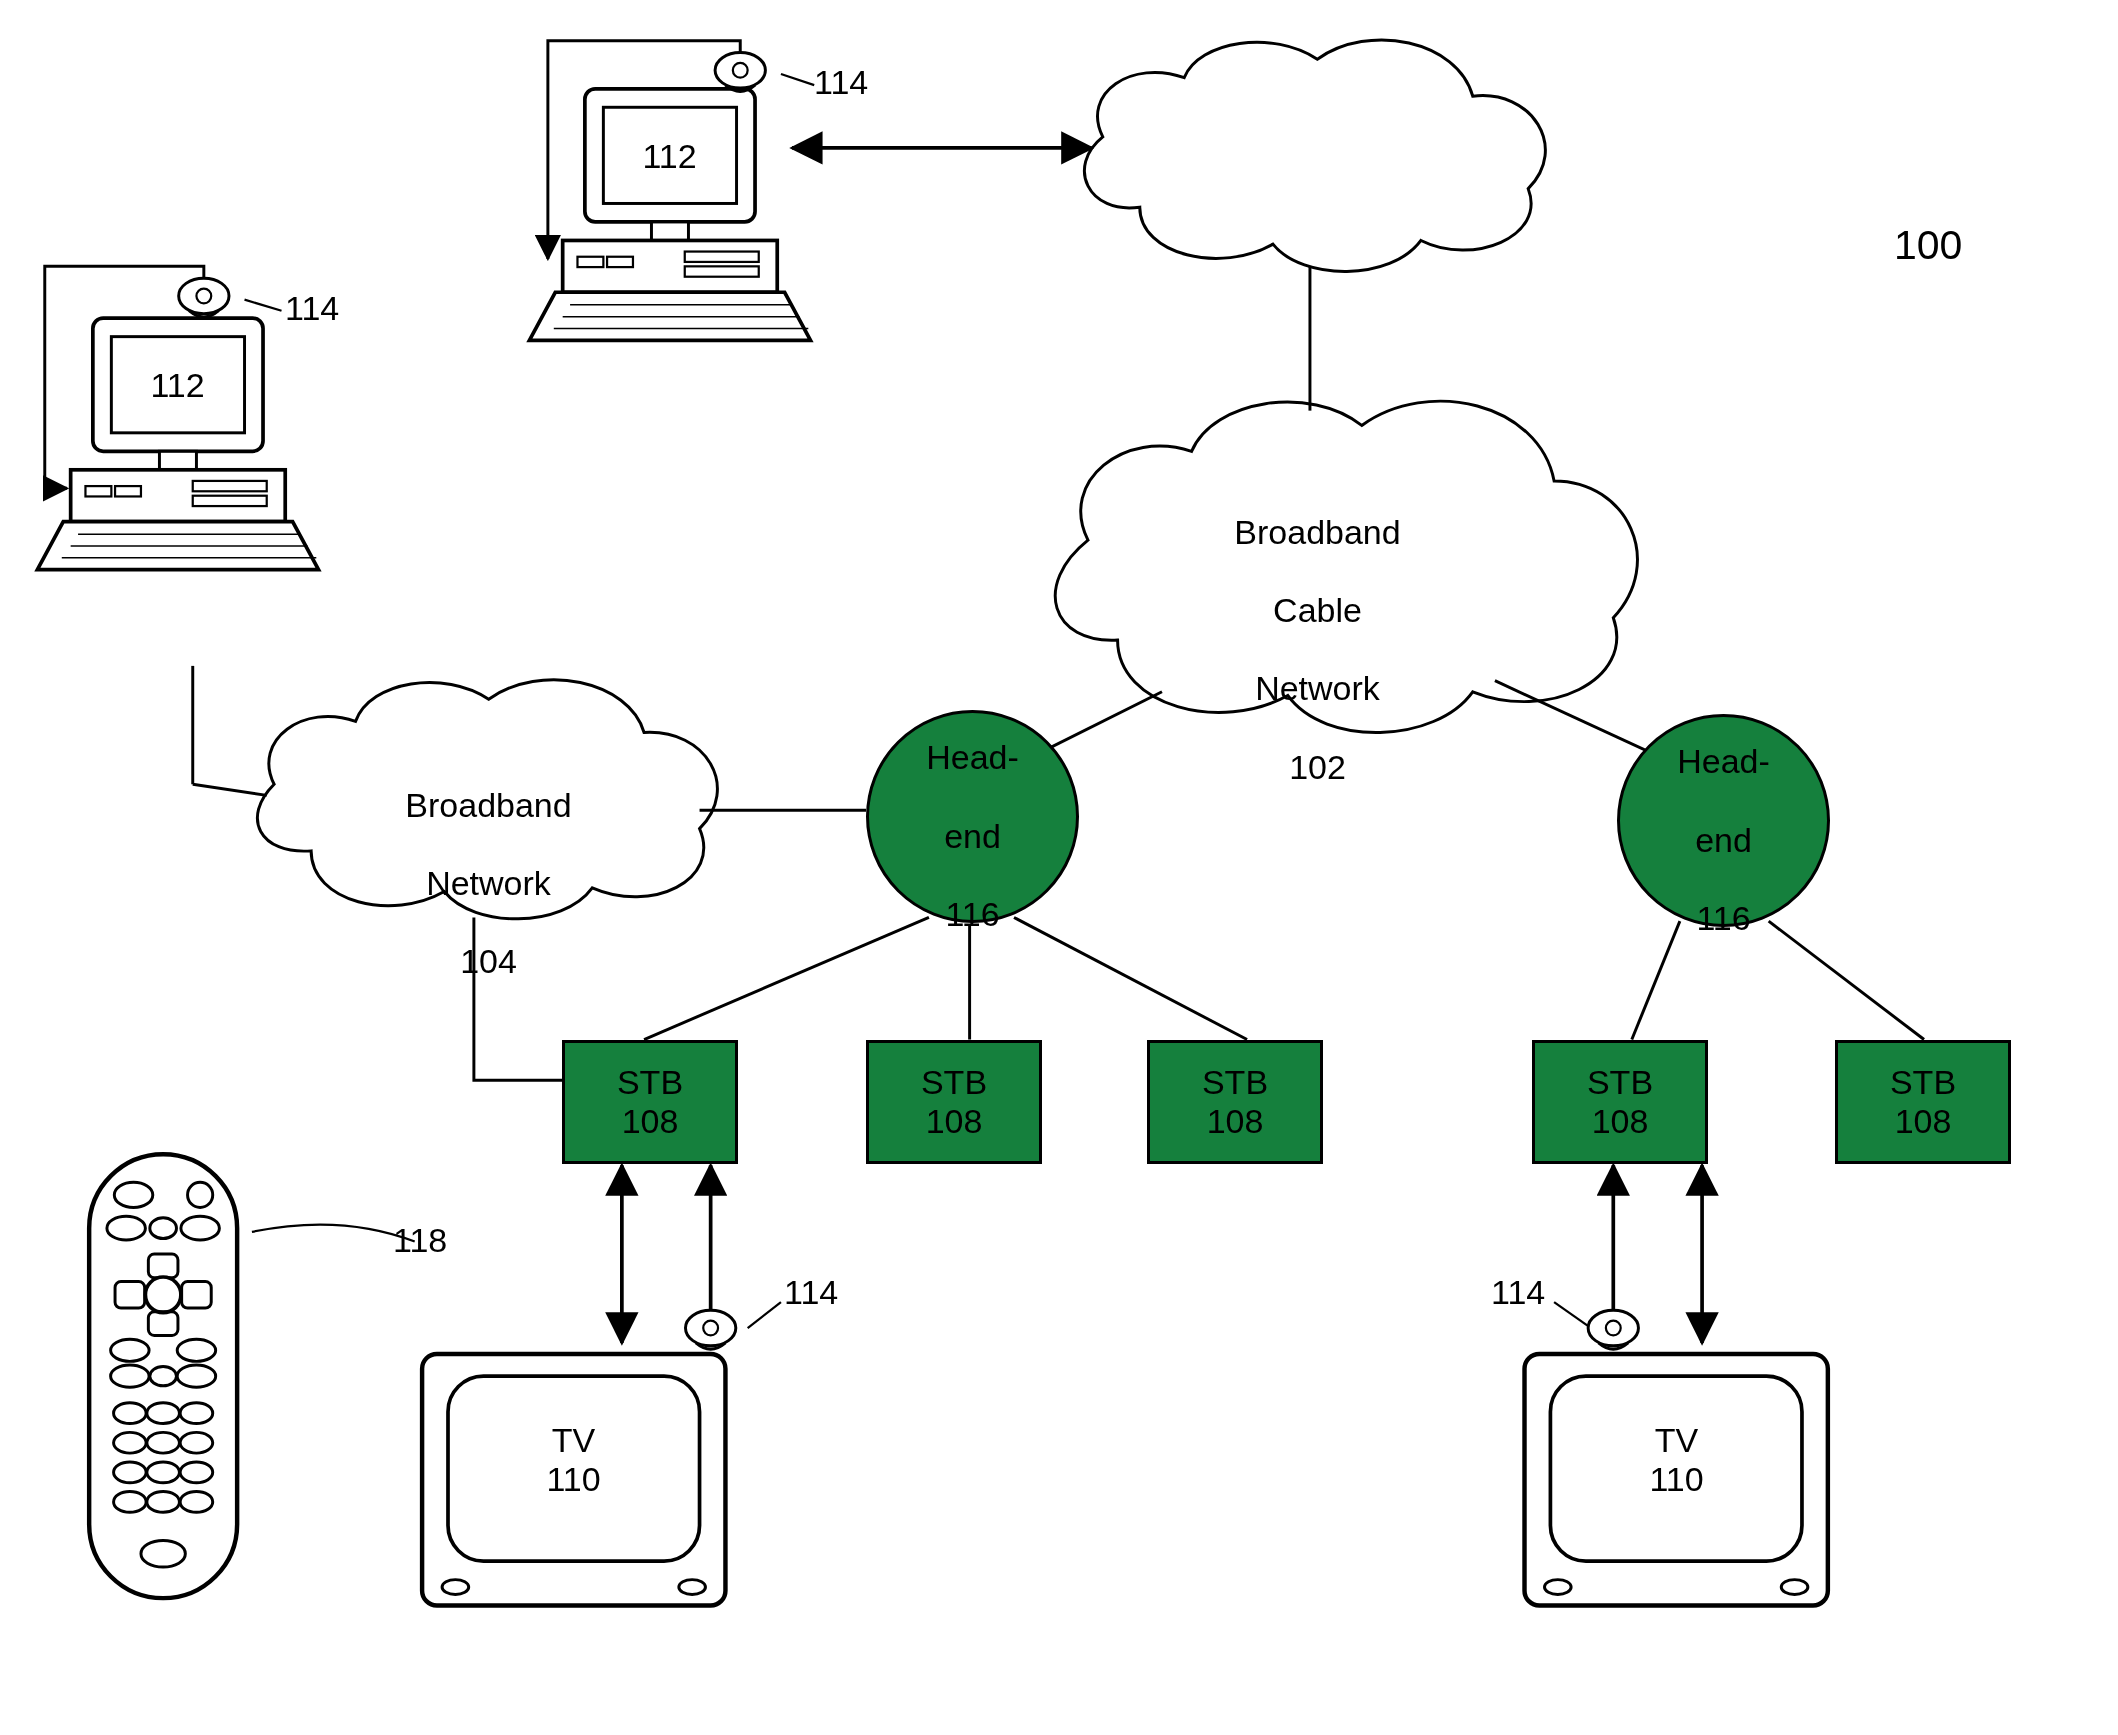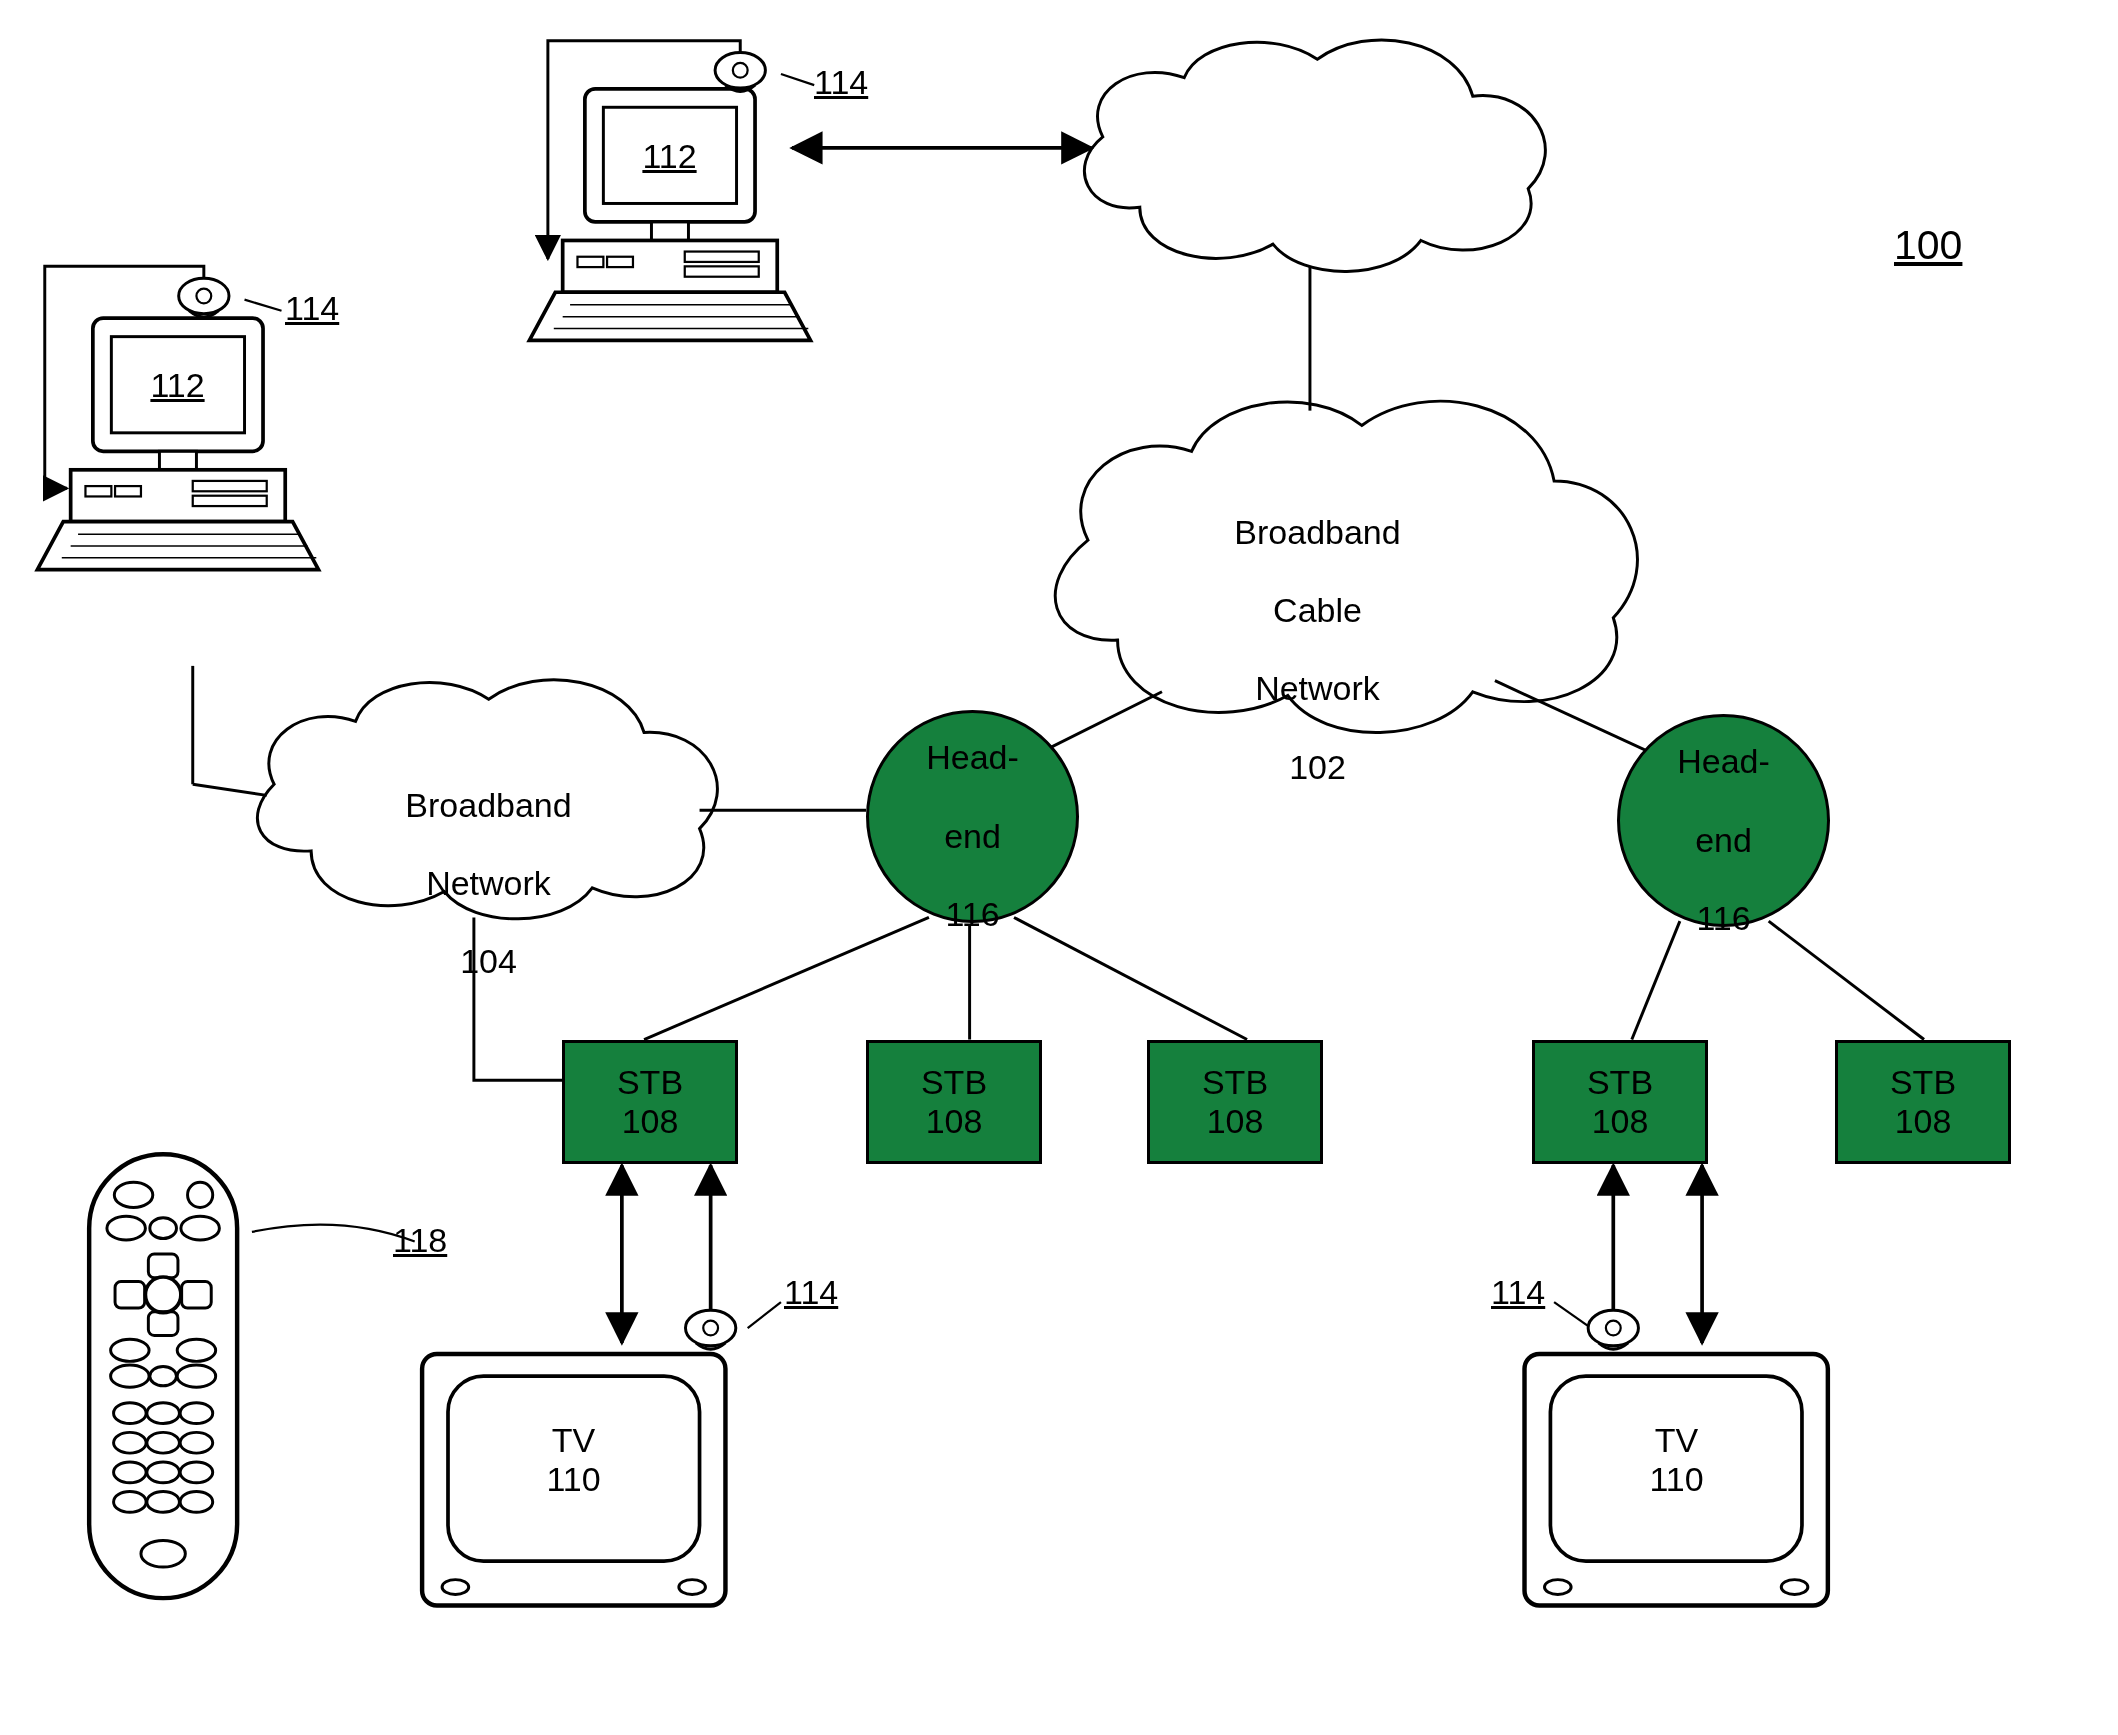--- a/index.html
+++ b/index.html
@@ -18,26 +18,24 @@
     position: absolute;
     text-align: center;
     font-size: 34px;
     line-height: 1.15;
     white-space: pre-line;
   }
   .label-small {
     position: absolute;
     font-size: 34px;
     text-align: center;
-    text-decoration: underline;
   }
   .figure-id {
     position: absolute;
     font-size: 41px;
-    text-decoration: underline;
   }
   .box {
     position: absolute;
     border: 3px solid #000;
     background: #15803d;
     display: flex;
     align-items: center;
     justify-content: center;
     text-align: center;
     font-size: 34px;

